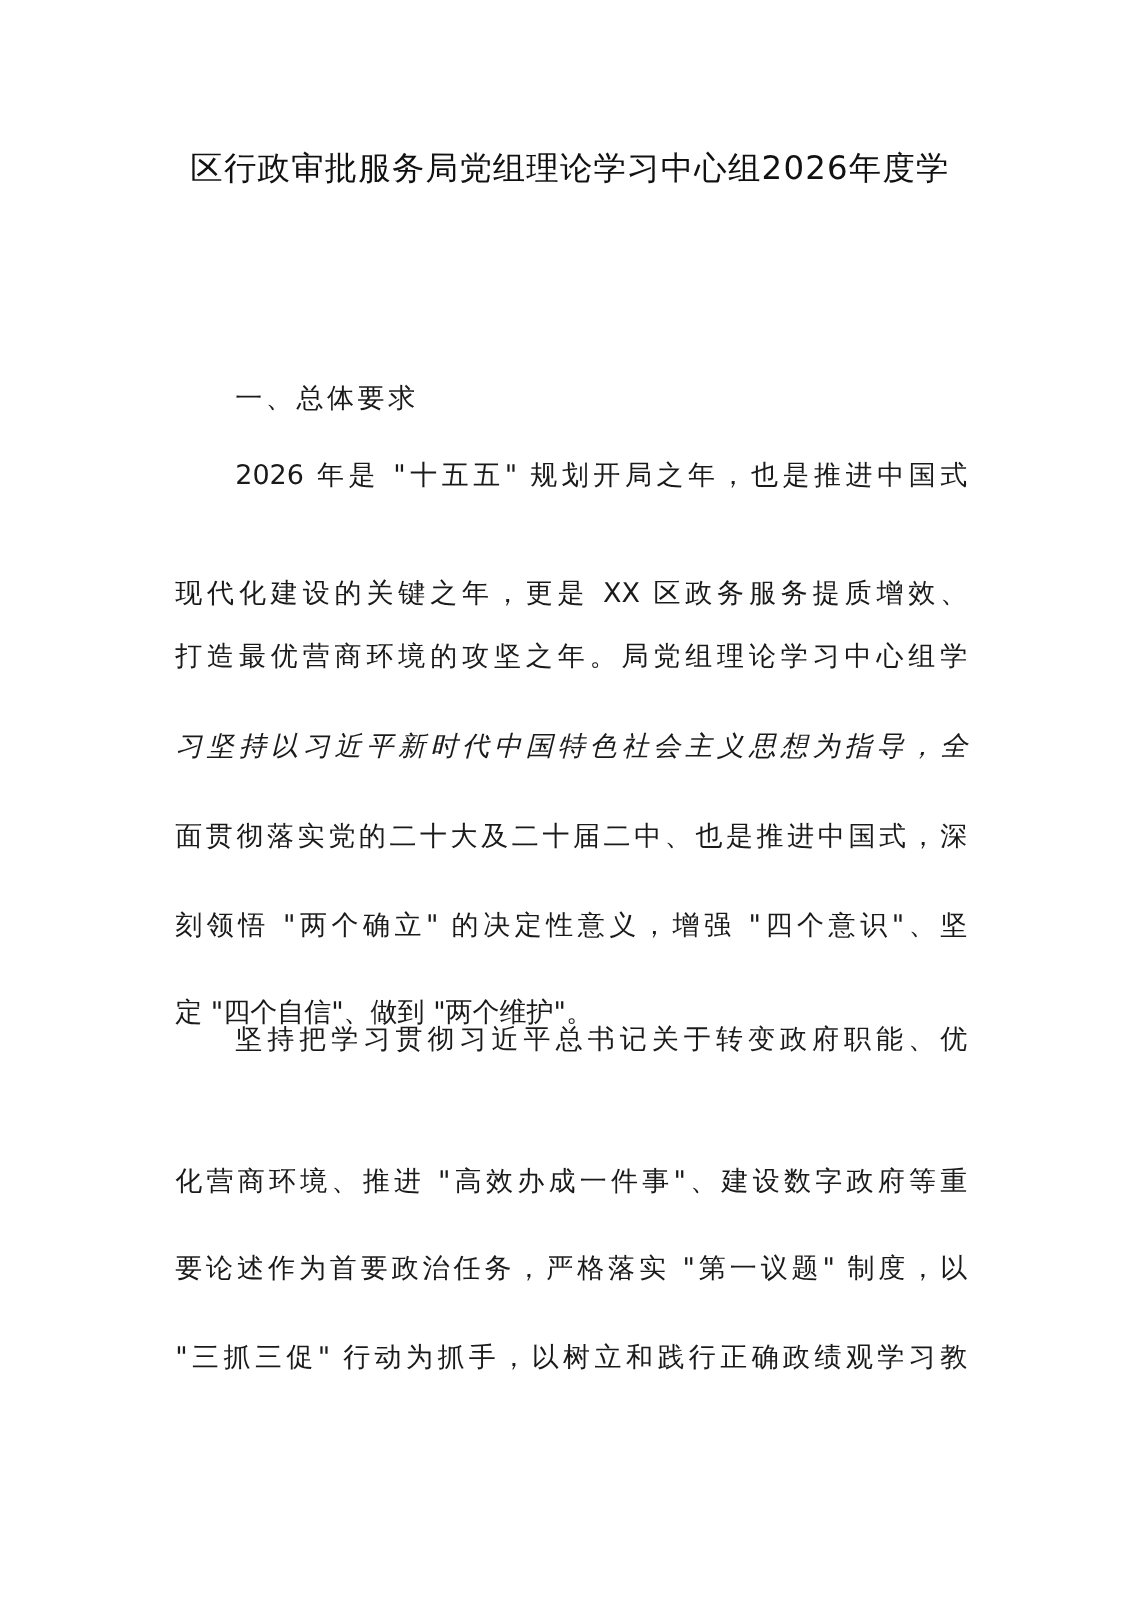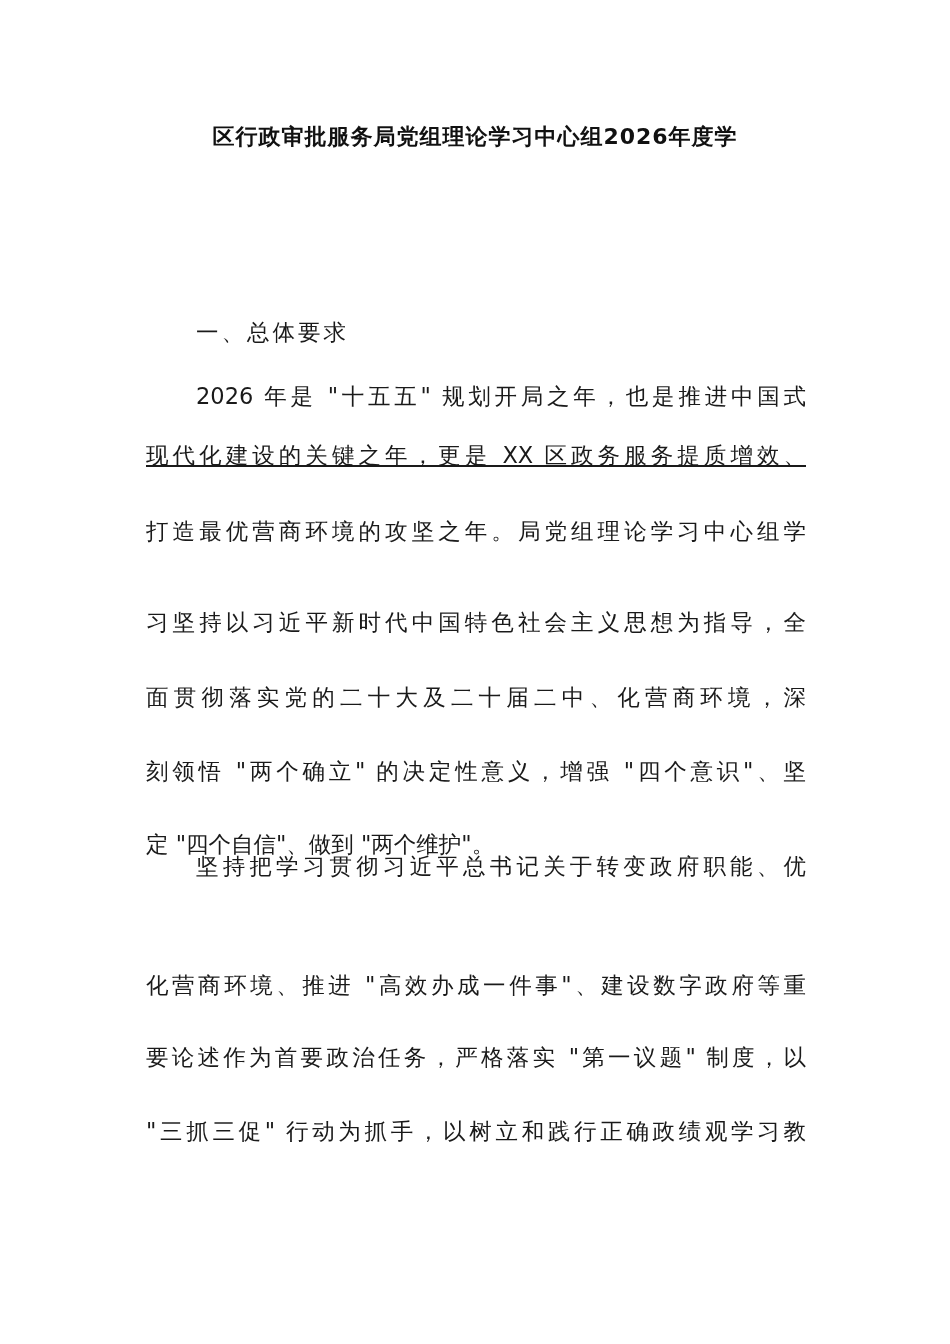--- a/index.html
+++ b/index.html
@@ -21,22 +21,22 @@
       top: 0;
       width: 950px;
       height: 1344px;
       background: #ffffff;
     }
     .title-line {
       position: absolute;
       left: 0;
       width: 950px;
       text-align: center;
-      font-size: 22px;
-      font-weight: bold;
+      font-size: 27px;
+      font-weight: normal;
       letter-spacing: 1px;
       white-space: nowrap;
       color: #111111;
     }
     .body-line {
       position: absolute;
       left: 146px;
       width: 660px;
       font-size: 22.5px;
       white-space: nowrap;
@@ -66,24 +66,24 @@
 <body>
 
 <div class="page">
 
   <div class="title-line" style="top:122px;">区行政审批服务局党组理论学习中心组2026年度学</div>
 
   <div class="heading-line" style="top:317px;text-align:center;">一、总体要求</div>
 
   <div>
     <div class="body-line indent" style="top:381px;">2026 年是 "十五五" 规划开局之年，也是推进中国式</div>
-    <div class="body-line" style="top:440px;text-decoration:underline;">现代化建设的关键之年，更是 XX 区政务服务提质增效、</div>
-    <div class="body-line" style="top:516px;">打造最优营商环境的攻坚之年。局党组理论学习中心组学</div>
-    <div class="body-line" style="top:607px;">习坚持以习近平新时代中国特色社会主义思想为指导，全</div>
-    <div class="body-line" style="top:682px;">面贯彻落实党的二十大及二十届二中、化营商环境，深</div>
+    <div class="body-line" style="top:480px;">现代化建设的关键之年，更是 XX 区政务服务提质增效、</div>
+    <div class="body-line" style="top:532px;">打造最优营商环境的攻坚之年。局党组理论学习中心组学</div>
+    <div class="body-line" style="top:607px;font-style:italic;">习坚持以习近平新时代中国特色社会主义思想为指导，全</div>
+    <div class="body-line" style="top:682px;">面贯彻落实党的二十大及二十届二中、也是推进中国式，深</div>
     <div class="body-line" style="top:756px;">刻领悟 "两个确立" 的决定性意义，增强 "四个意识"、坚</div>
     <div class="body-line last" style="top:829px;">定 "四个自信"、做到 "两个维护"。</div>
   </div>
 
   <div>
     <div class="body-line indent" style="top:851px;">坚持把学习贯彻习近平总书记关于转变政府职能、优</div>
     <div class="body-line" style="top:970px;">化营商环境、推进 "高效办成一件事"、建设数字政府等重</div>
     <div class="body-line" style="top:1042px;">要论述作为首要政治任务，严格落实 "第一议题" 制度，以</div>
     <div class="body-line" style="top:1116px;">"三抓三促" 行动为抓手，以树立和践行正确政绩观学习教</div>
   </div>

